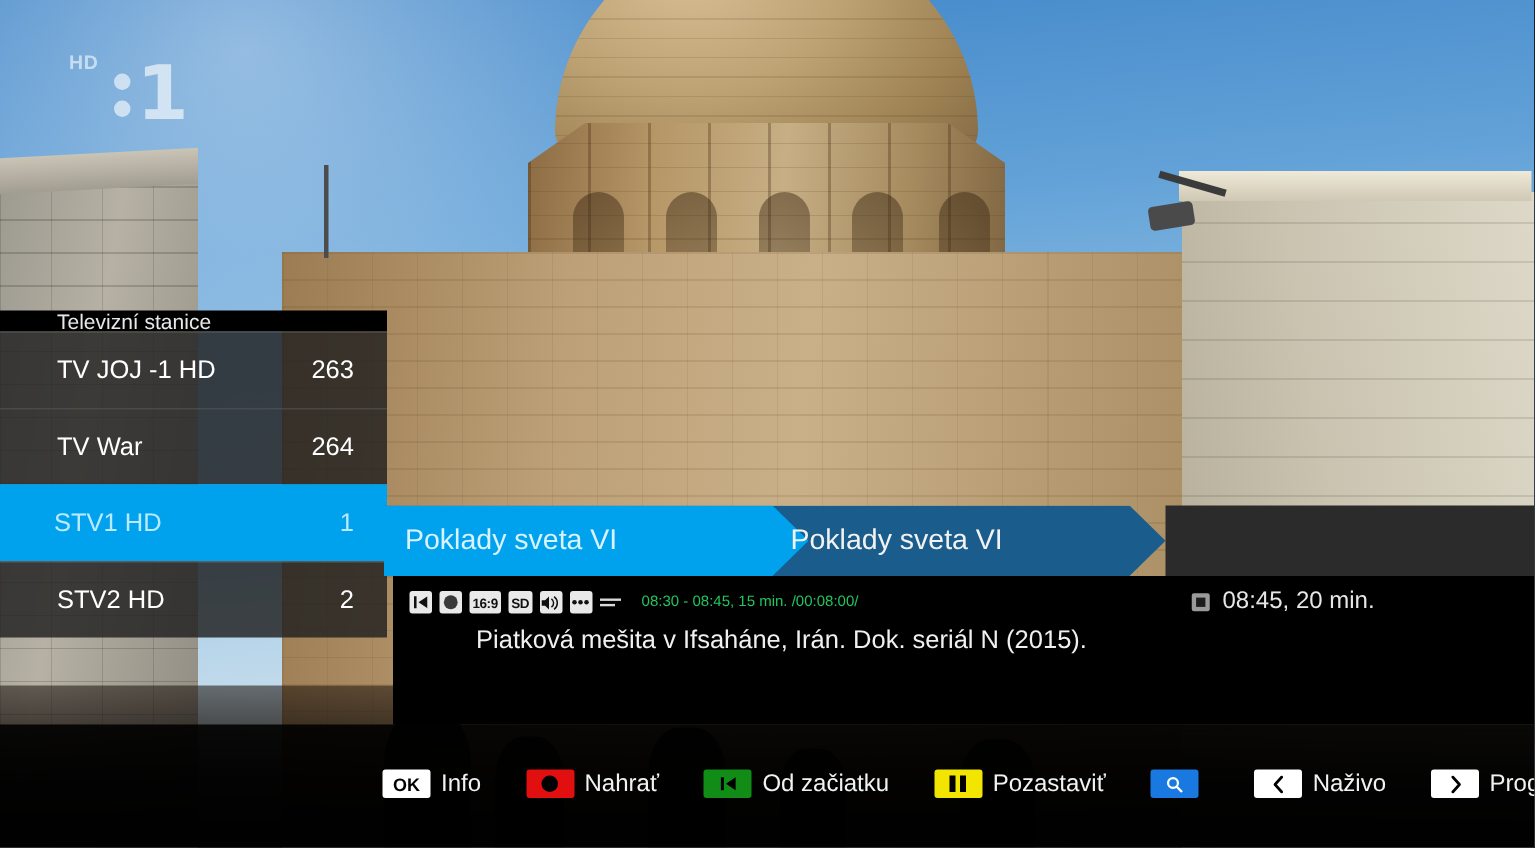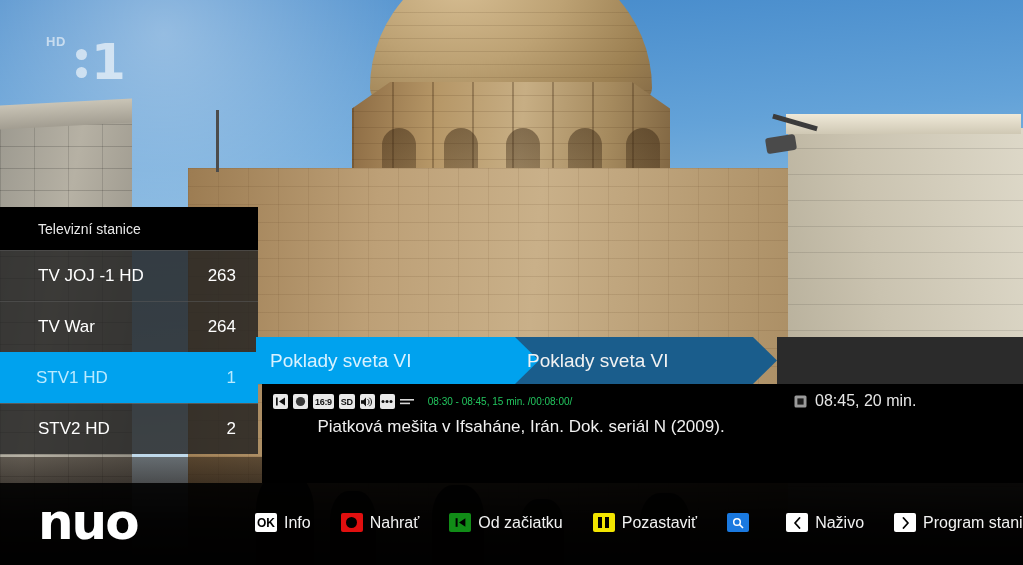--- a/index.html
+++ b/index.html
@@ -163,21 +163,21 @@
     color: rgba(255,255,255,0.95);
     letter-spacing: 1px;
     font-family: "DejaVu Sans", sans-serif;
   }
 
   
   #channel-list {
     position: absolute; left: 0; top: 207px; width: 258px;
   }
   #channel-list-header {
-    height: 43px;
+    height: 14px;
     background: #000;
     color: #e8e8e8;
     font-size: 14px;
     display: flex; align-items: center;
     padding-left: 38px;
     box-sizing: border-box;
   }
   .ch-row {
     height: 51px;
     display: flex; align-items: center;
@@ -279,21 +279,21 @@
   #action-row {
     position: absolute; left: 255px; top: 30px; right: 10px;
     display: flex; align-items: center; gap: 8px;
   }
   .action {
     display: flex; align-items: center; gap: 7px;
     margin-right: 22px;
   }
   .action:last-child { margin-right: 0; }
   .key {
-    width: 22px; height: 19px;
+    width: 32px; height: 19px;
     border-radius: 2px;
     display: flex; align-items: center; justify-content: center;
     flex: 0 0 auto;
   }
   .key.white { background: #fff; color: #000; font-size: 12px; font-weight: bold; }
   .key.red { background: #e10f0f; }
   .key.green { background: #118c17; }
   .key.yellow { background: #f2e500; }
   .key.blue { background: #1a79e0; }
   .key.plain { background: #fff; }
@@ -403,35 +403,34 @@
       </span>
       <span style="display:inline-flex;">
         <svg width="14" height="9" viewBox="0 0 14 9">
             <rect x="0" y="2" width="14" height="1.6" fill="#d8d8d8"></rect>
             <rect x="0" y="5.6" width="10" height="1.6" fill="#d8d8d8"></rect>
           </svg>
       </span>
       <span id="meta-times">08:30 - 08:45, 15 min.  /00:08:00/</span>
     </div>
 
-    <div id="description">Piatková mešita v Ifsaháne, Irán. Dok. seriál N (2009).</div>
+    <div id="description">Piatková mešita v Ifsaháne, Irán. Dok. seriál N (2015).</div>
 
     <div id="next-meta">
       <span style="display:inline-flex;">
         <svg width="13" height="13" viewBox="0 0 13 13">
             <rect x="0.5" y="0.5" width="12" height="12" rx="1.5" fill="#9a9a9a"></rect>
             <rect x="3.4" y="3.4" width="6.2" height="6.2" fill="#1d1d1d"></rect>
           </svg>
       </span>
       <span>08:45, 20 min.</span>
     </div>
   </div>
 
   <div id="bottom-bar">
-    <div id="nuo-logo">nuo</div>
 
     <div id="action-row">
 
       <div class="action">
         <span class="key white">OK</span>
         <span class="action-label">Info</span>
       </div>
 
       <div class="action">
         <span class="key red">

